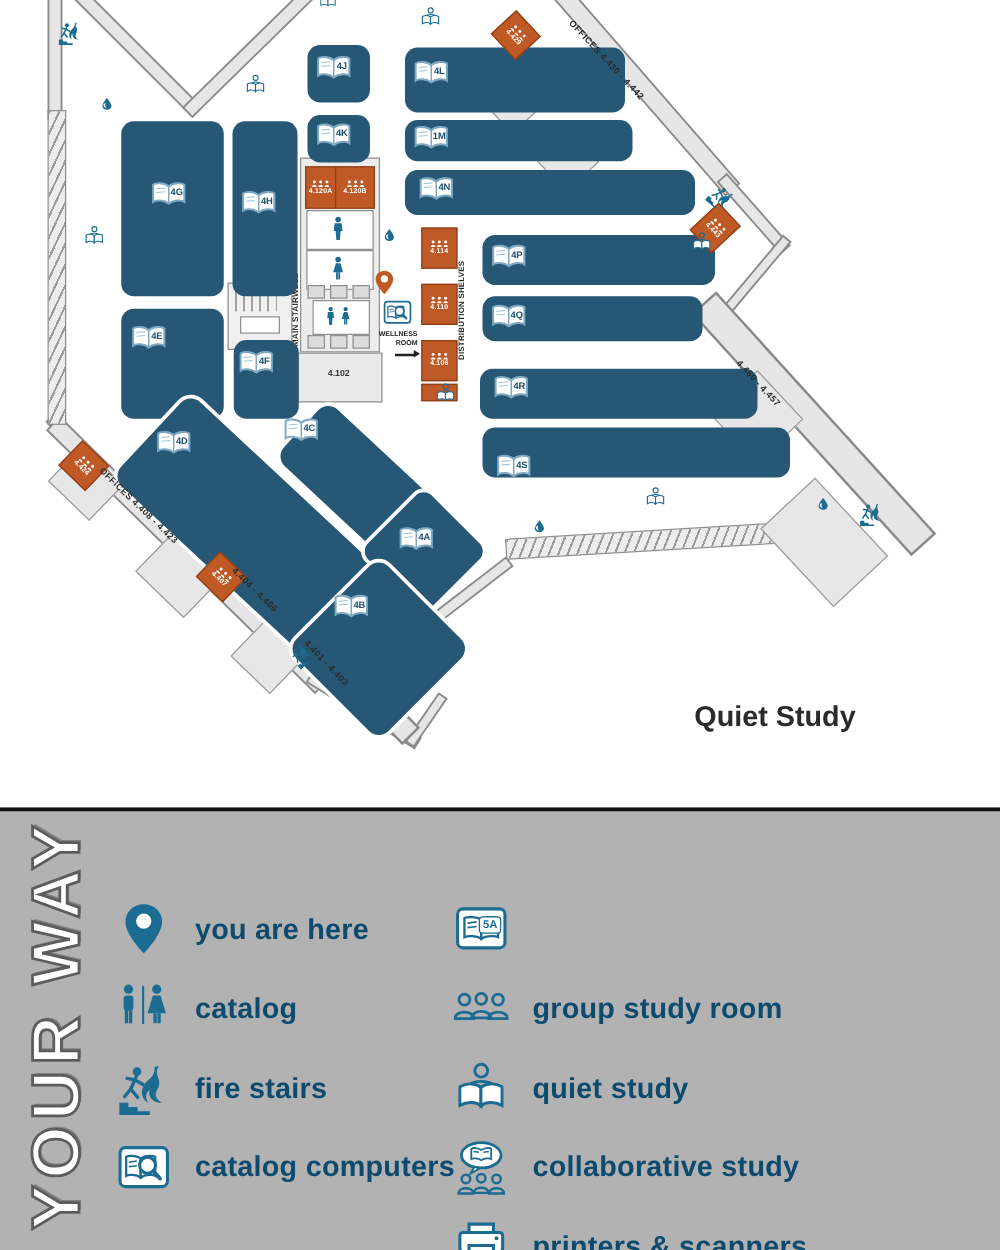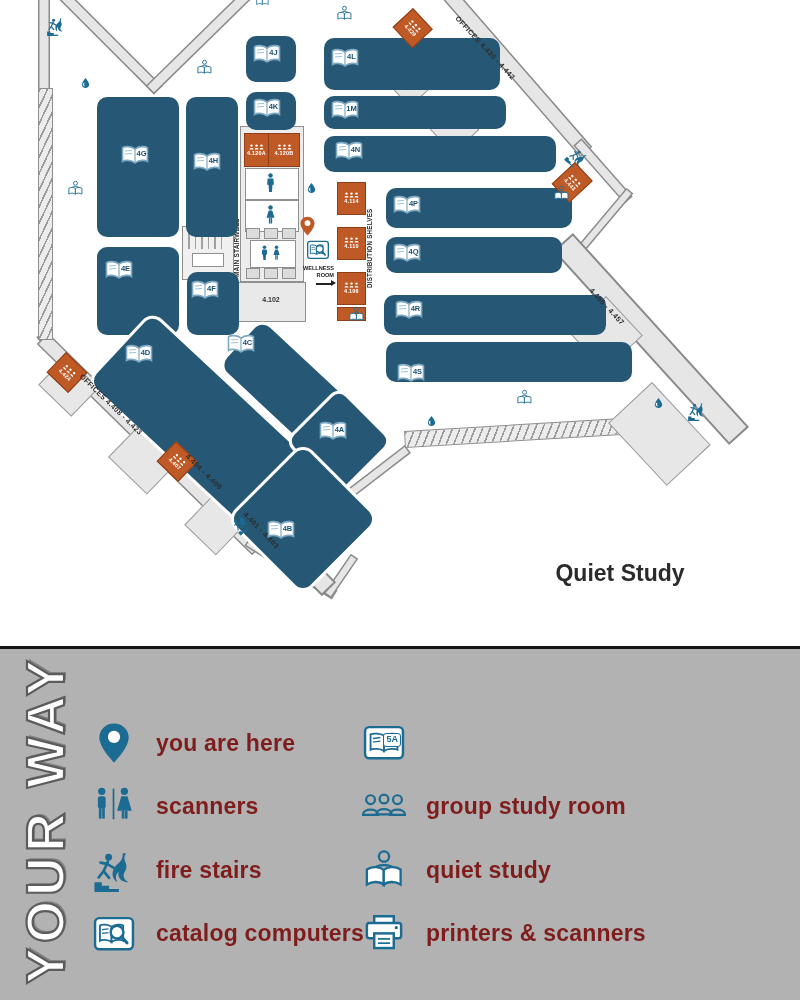--- a/index.html
+++ b/index.html
@@ -48,23 +48,23 @@
   
   .legend{position:absolute;left:0;top:646px;width:800px;height:354px;background:#b2b2b2;
           border-top:3px solid #141414;}
   .legend-heading{position:absolute;left:14px;top:500px;transform:rotate(-90deg);transform-origin:0 0;
           white-space:nowrap;font-size:54px;font-weight:bold;letter-spacing:5px;color:#ffffff;
           -webkit-text-stroke:2.2px #5c5c5c;text-shadow:2px 2px 0 rgba(70,70,70,.45);}
   .legend-col{position:absolute;top:72px;display:flex;flex-direction:column;gap:19.5px;}
   .col-left{left:92px;} .col-right{left:362px;}
   .legend-row{display:flex;align-items:center;gap:18px;height:44px;}
   .legend-icon{width:46px;height:46px;color:#1b6b92;position:relative;flex:none;
-               display:flex;align-items:center;}
+               display:flex;align-items:center;justify-content:center;}
   .legend-icon svg{width:44px;height:44px;display:block;}
-  .legend-label{font-size:23px;color:#7f1d1d;font-weight:bold;letter-spacing:0.2px;}
+  .legend-label{font-size:23px;color:#0c4a6e;font-weight:bold;letter-spacing:0.2px;}
   .badge5a{position:absolute;right:7px;top:13px;font-size:9px;font-weight:bold;color:#1b6b92;
            border:1.5px solid #1b6b92;border-radius:3px;padding:0 2px;background:#fff;line-height:1.3;}
 </style>
 </head>
 <body>
 
 <svg width="0" height="0" style="position:absolute" aria-hidden="true">
   <defs>
     <symbol id="sym-pin" viewBox="0 0 36 36">
       <path d="M18,2 C11,2 6,7.2 6,13.5 C6,22 18,34 18,34 C18,34 30,22 30,13.5 C30,7.2 25,2 18,2 Z" fill="currentColor"></path>
@@ -366,21 +366,21 @@
         <use href="#sym-book"></use>
       </svg>
       <span>4C</span>
     </div>
   <div class="book" style="left:318px;top:421px">
       <svg>
         <use href="#sym-book"></use>
       </svg>
       <span>4A</span>
     </div>
-  <div class="book" style="left:266px;top:520px">
+  <div class="book" style="left:266px;top:475px">
       <svg>
         <use href="#sym-book"></use>
       </svg>
       <span>4B</span>
     </div>
 
   <div class="oroom" style="left:244px;top:133px;width:23px;height:32px">
       <svg>
         <use href="#sym-people3"></use>
       </svg>
@@ -569,21 +569,21 @@
           </svg>
         </span>
       <span class="legend-label">you are here</span>
     </div>
     <div class="legend-row">
       <span class="legend-icon">
           <svg>
             <use href="#sym-restroom"></use>
           </svg>
         </span>
-      <span class="legend-label">scanners</span>
+      <span class="legend-label">catalog</span>
     </div>
     <div class="legend-row">
       <span class="legend-icon">
           <svg>
             <use href="#sym-fire"></use>
           </svg>
         </span>
       <span class="legend-label">fire stairs</span>
     </div>
     <div class="legend-row">
@@ -617,19 +617,27 @@
       <span class="legend-icon">
           <svg>
             <use href="#sym-quiet"></use>
           </svg>
         </span>
       <span class="legend-label">quiet study</span>
     </div>
     <div class="legend-row">
       <span class="legend-icon">
           <svg>
+            <use href="#sym-collab"></use>
+          </svg>
+        </span>
+      <span class="legend-label">collaborative study</span>
+    </div>
+    <div class="legend-row">
+      <span class="legend-icon">
+          <svg>
             <use href="#sym-printer"></use>
           </svg>
         </span>
       <span class="legend-label">printers &amp; scanners</span>
     </div>
   </div>
 </div>
 
 </body></html>

